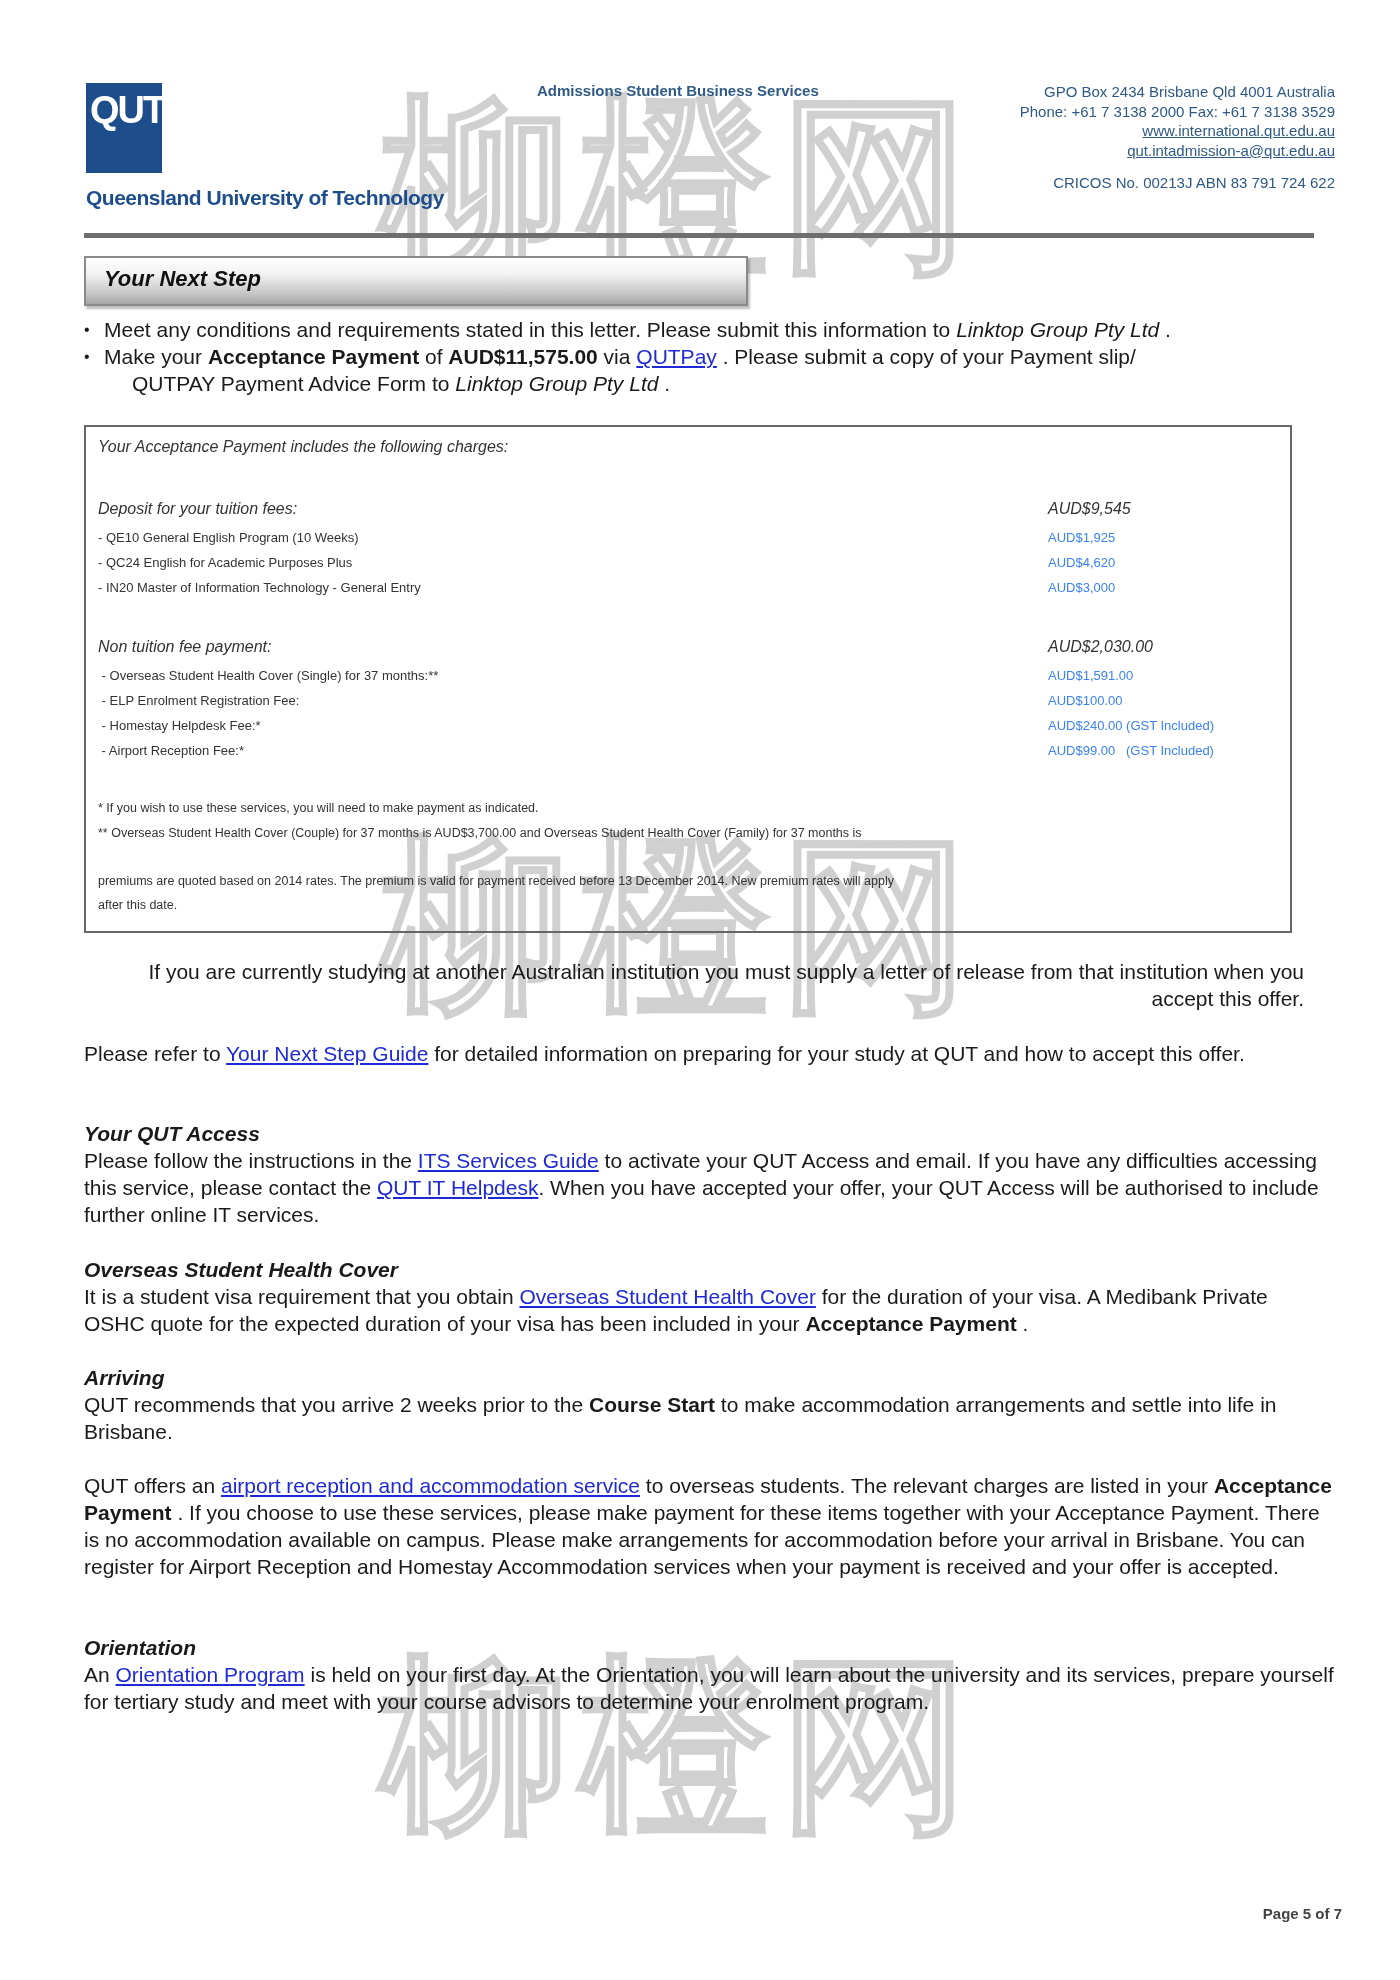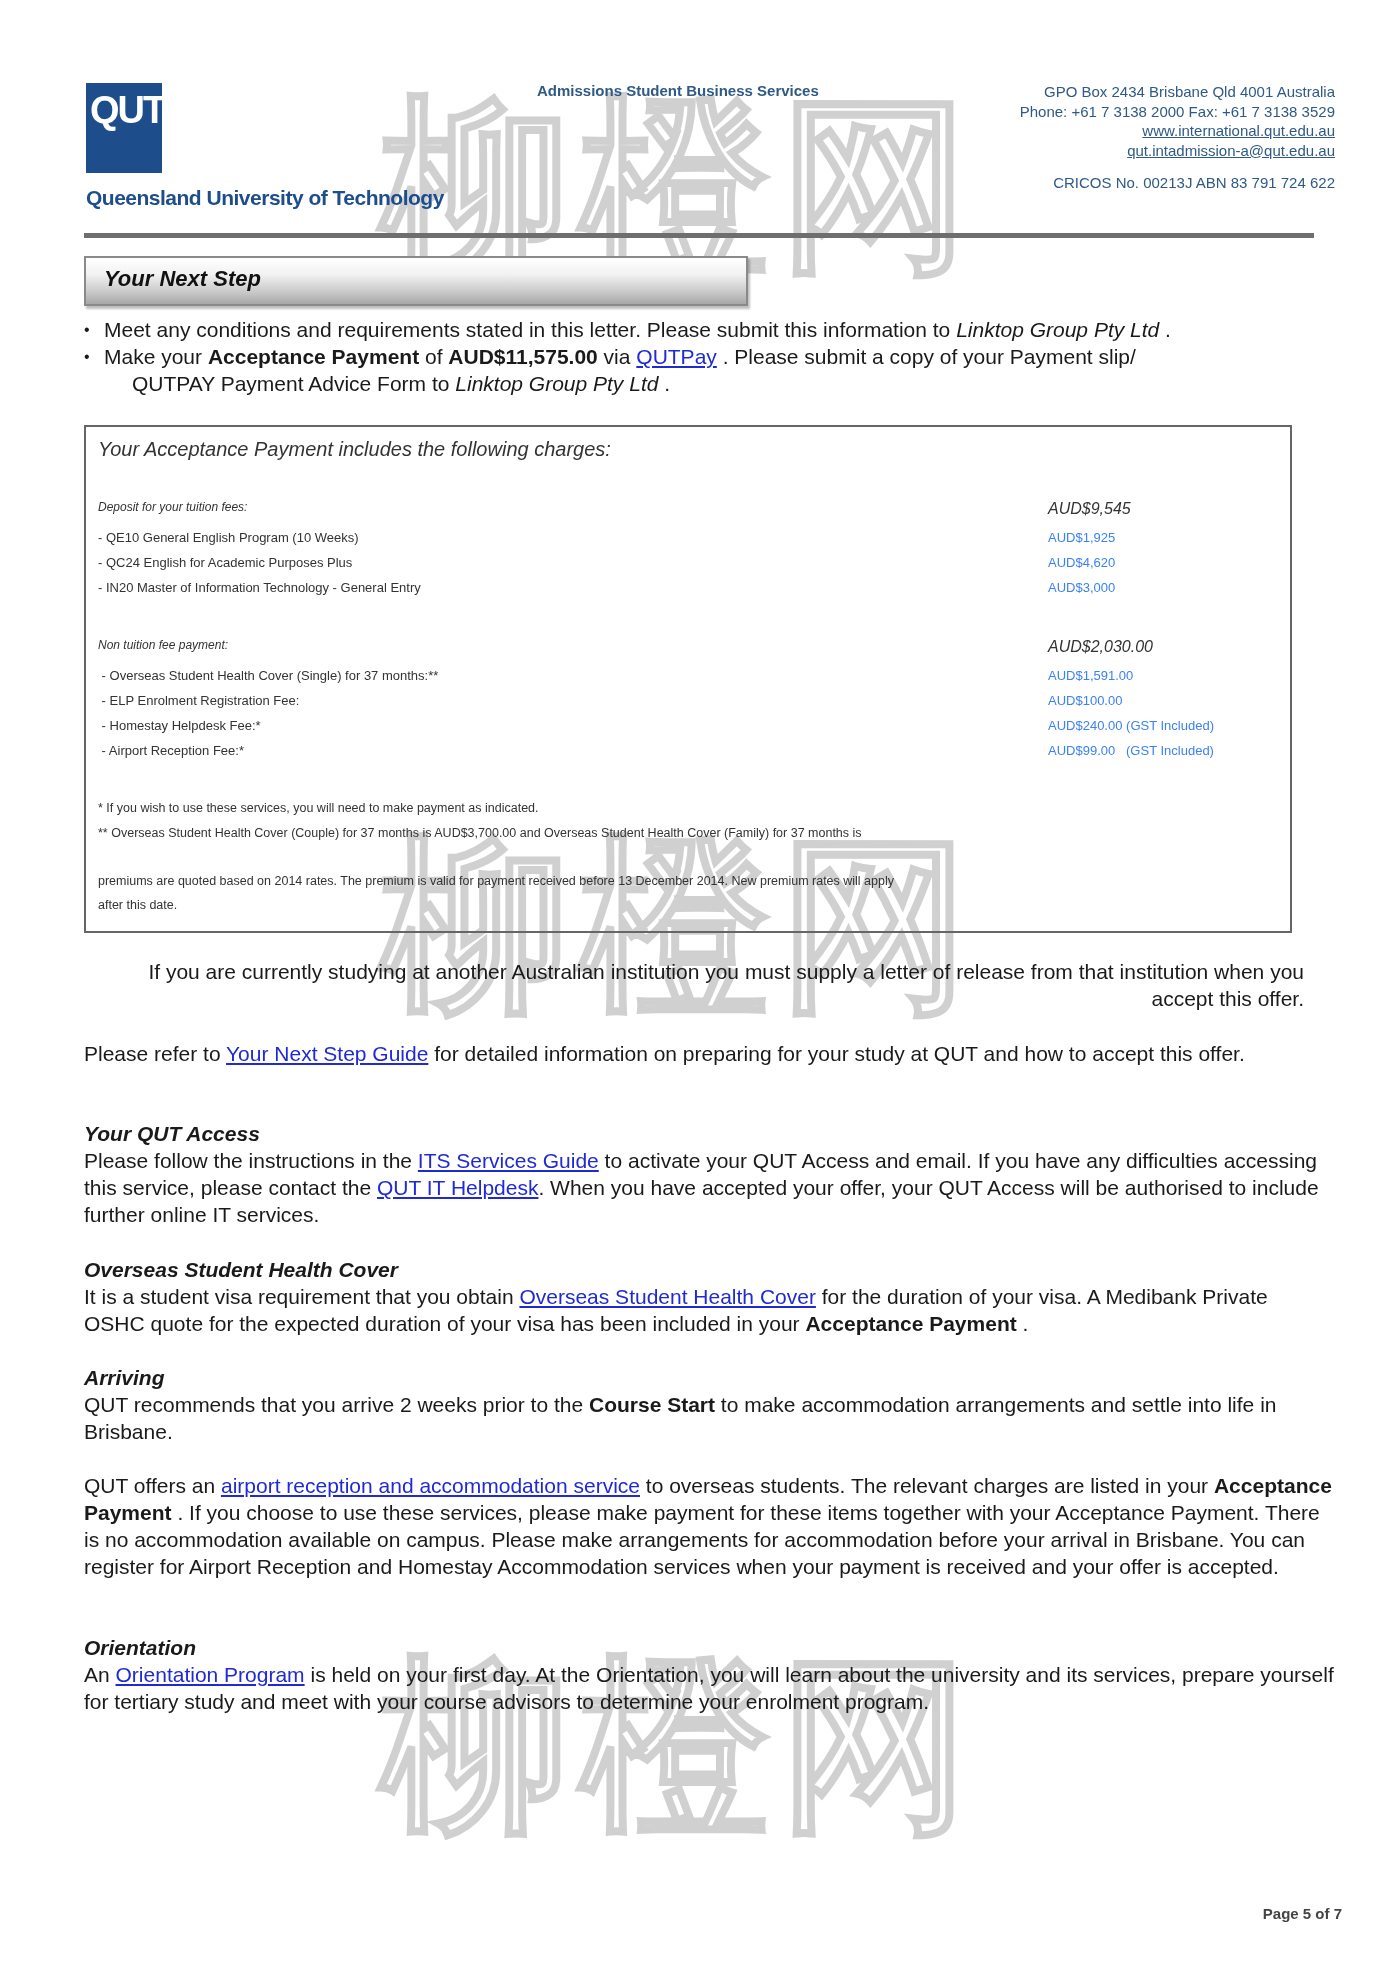--- a/index.html
+++ b/index.html
@@ -28,22 +28,22 @@
     .bullets .b { position: relative; padding-left: 20px; }
     .bullets .b::before { content: "\2022"; position: absolute; left: 0; top: 0; font-size: 16px; }
     .bullets .cont { padding-left: 48px; }
 
     a.lnk { color: #1f2ad6; text-decoration: underline; }
     .it { font-style: italic; }
     .bd { font-weight: 700; }
 
     
     .charges { left: 84px; top: 425px; width: 1208px; height: 508px; border: 2px solid #666; }
-    .ch-head { position: absolute; left: 12px; top: 11px; font-size: 20px; font-style: italic; color: #333; }
-    .ch-sec { position: absolute; left: 12px; font-size: 12px; font-style: italic; color: #333; }
+    .ch-head { position: absolute; left: 12px; top: 11px; font-size: 16px; font-style: italic; color: #333; }
+    .ch-sec { position: absolute; left: 12px; font-size: 16px; font-style: italic; color: #333; }
     .ch-item { position: absolute; left: 12px; font-size: 13px; color: #333; }
     .ch-amt-big { position: absolute; left: 962px; font-size: 16px; font-style: italic; color: #333; }
     .ch-amt { position: absolute; left: 962px; font-size: 13px; color: #3b82f6; white-space: pre; }
     .ch-note { position: absolute; left: 12px; font-size: 12.5px; color: #333; line-height: 25px; width: 980px; }
 
     
     .para { left: 84px; width: 1260px; font-size: 21px; line-height: 27px; color: #1a1a1a; }
     .heading { font-weight: 700; font-style: italic; }
 
     .page-num { right: 58px; top: 1905px; font-size: 15px; font-weight: 700; color: #444; text-align: right; }

